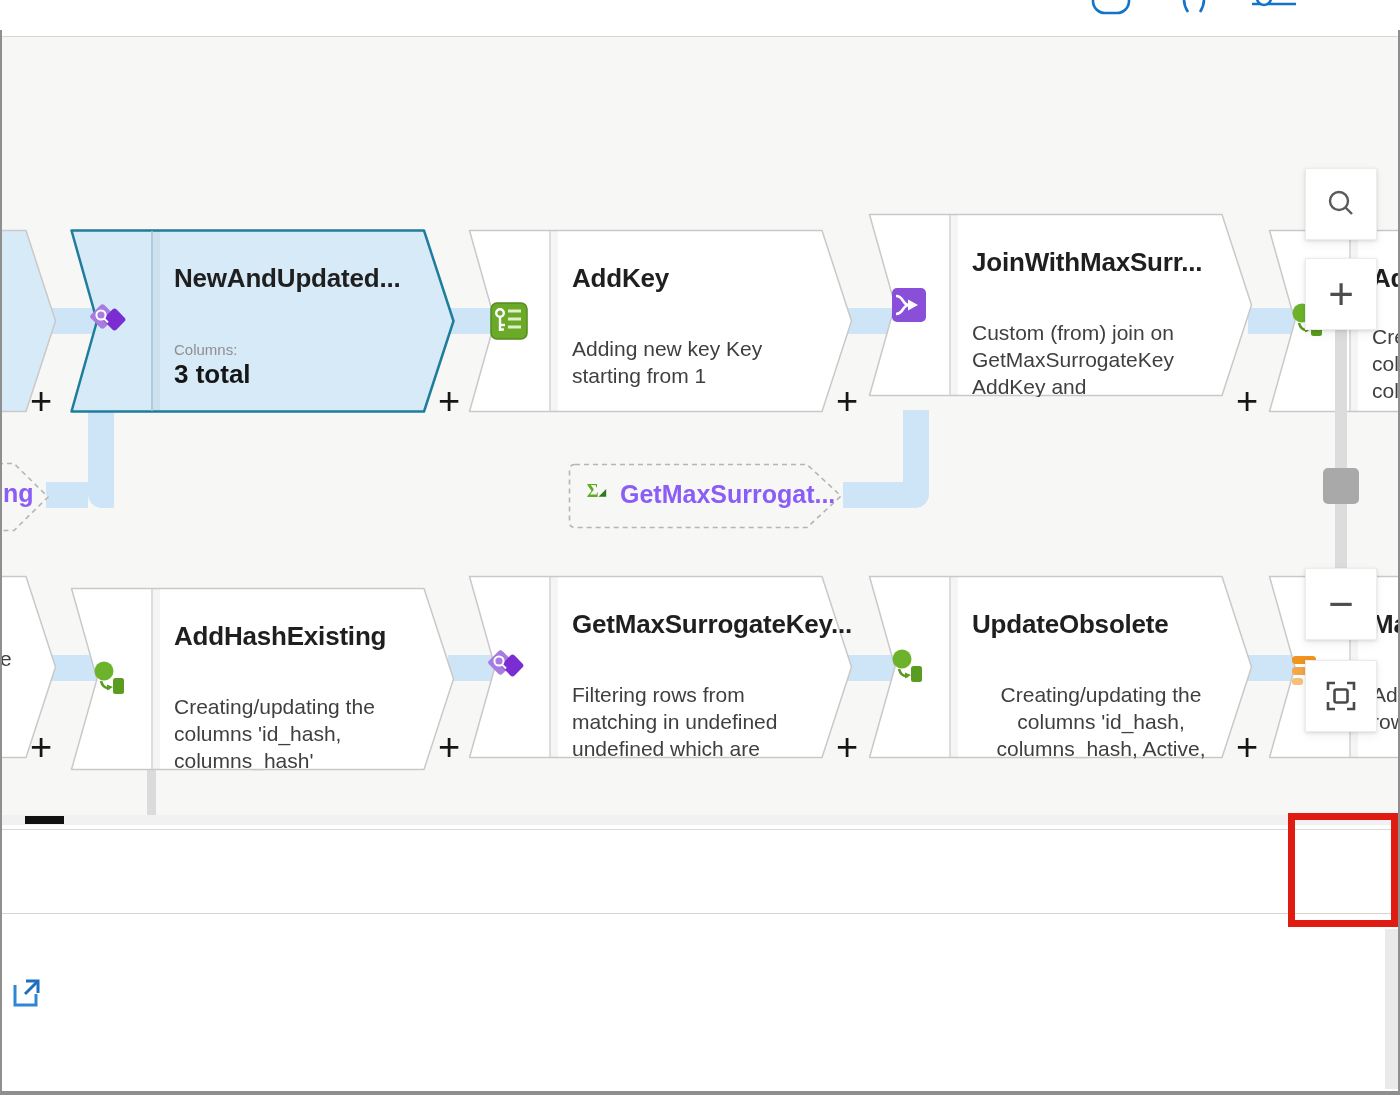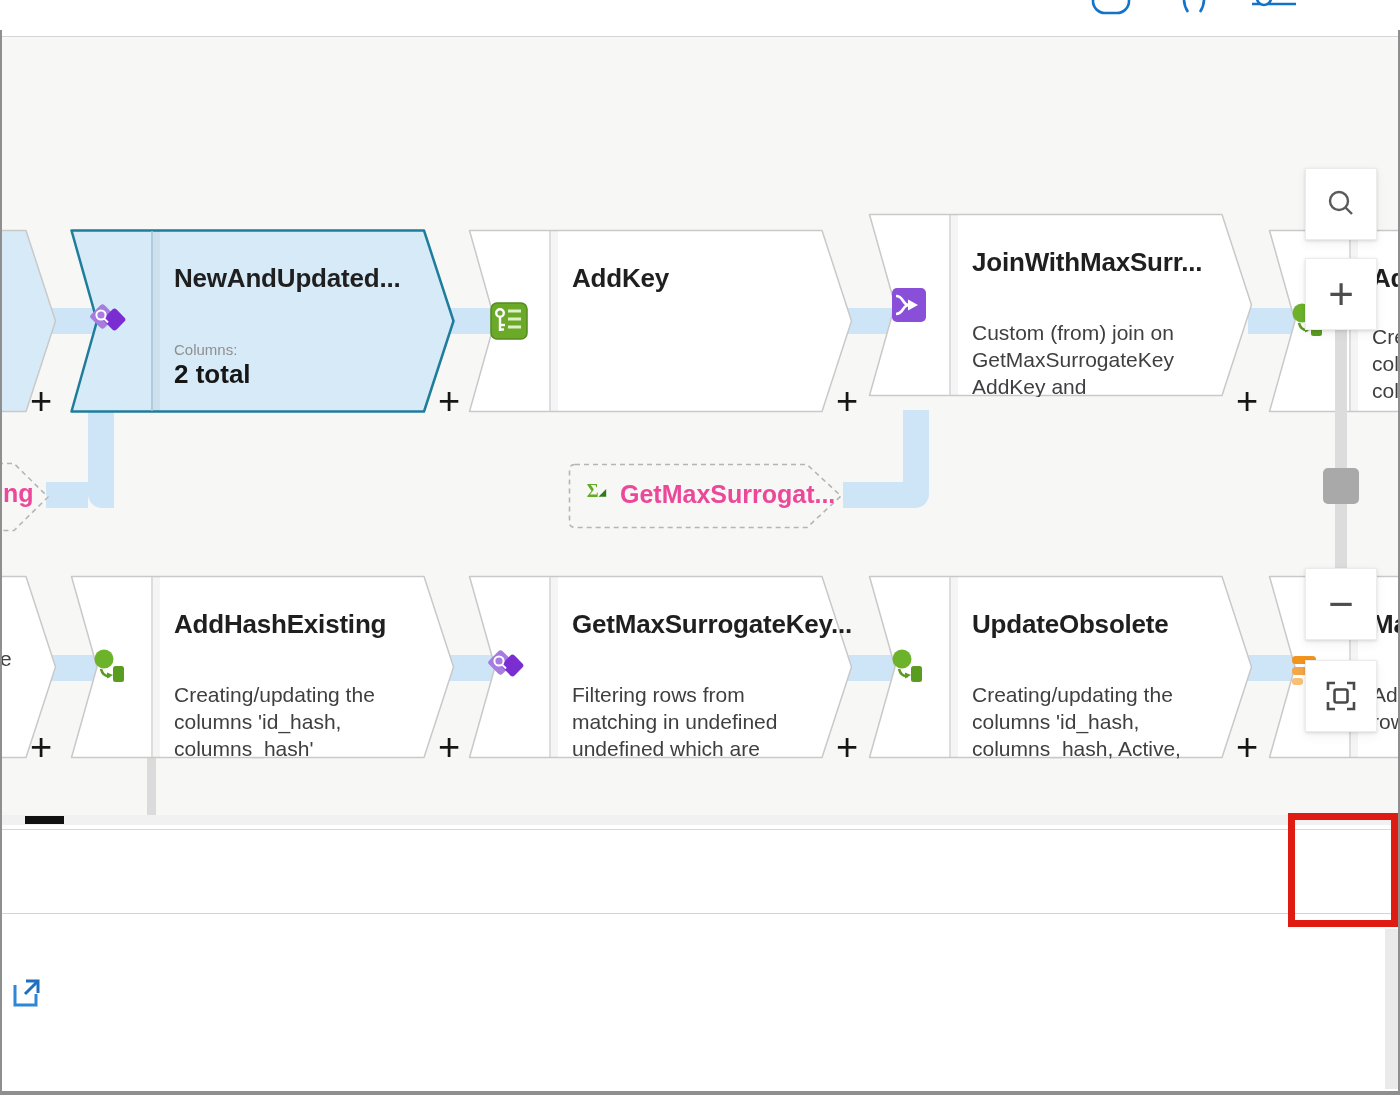--- a/index.html
+++ b/index.html
@@ -25,21 +25,21 @@
   .node svg.shape,.refnode svg.shape{position:absolute;left:0;top:0;}
   .node-title{position:absolute;left:104px;top:34px;font-size:26px;font-weight:700;
               color:#1f1f1f;white-space:nowrap;letter-spacing:-0.2px;}
   .node-desc{position:absolute;left:104px;width:258px;overflow:hidden;}
   .node-desc div{font-size:21px;line-height:27px;color:#3f3f3f;white-space:nowrap;}
   .meta-label{position:absolute;left:104px;top:112px;font-size:15px;color:#8f8f8f;text-align:center;}
   .meta-value{position:absolute;left:104px;top:130px;font-size:26px;font-weight:700;color:#161616;}
   .node-icon{position:absolute;left:18px;top:69px;}
   .plus{position:absolute;font-size:38px;font-weight:300;color:#161616;z-index:8;cursor:pointer;
         width:34px;height:40px;text-align:center;line-height:40px;}
-  .ref-title{position:absolute;top:17px;font-size:25px;font-weight:700;color:#ec4899;white-space:nowrap;}
+  .ref-title{position:absolute;top:17px;font-size:25px;font-weight:700;color:#8b5cf6;white-space:nowrap;}
   .frag{position:absolute;font-size:21px;color:#3f3f3f;white-space:nowrap;}
 
   
   .zbtn{position:absolute;left:1305px;width:70px;height:70px;background:#fff;border:1px solid #ececec;
         box-shadow:0 1px 3px rgba(0,0,0,.12),0 4px 10px rgba(0,0,0,.06);z-index:30;cursor:pointer;
         display:flex;align-items:center;justify-content:center;}
   .zglyph{font-size:44px;font-weight:200;color:#4d4d4d;line-height:1;}
   #zoom-slider-track{position:absolute;left:1335px;top:330px;width:12px;height:272px;background:#dcdcdc;z-index:29;}
   #zoom-slider-thumb{position:absolute;left:1323px;top:468px;width:36px;height:36px;background:#a9a9a9;
                      border-radius:5px;z-index:31;cursor:grab;}
@@ -110,21 +110,21 @@
         <div class="node-icon"><svg width="46" height="46" viewBox="0 0 46 46">
             <g>
               <rect x="5" y="9" width="19" height="19" rx="3" transform="rotate(45 14.5 18.5)" fill="#a77be0"></rect>
               <rect x="18" y="13" width="17" height="17" rx="3" transform="rotate(45 26.5 21.5)" fill="#7a2dd0"></rect>
               <circle cx="13" cy="17" r="4.6" fill="none" stroke="#ffffff" stroke-width="2"></circle>
               <line x1="16" y1="20.5" x2="20" y2="24.5" stroke="#ffffff" stroke-width="2"></line>
             </g>
           </svg></div>
         <div class="node-title">NewAndUpdated...</div>
         <div class="meta-label">Columns:</div>
-        <div class="meta-value">2 total</div>
+        <div class="meta-value">3 total</div>
       </div>
       <div class="plus" style="left: 432px; top: 381px;">+</div>
       <div class="node" style="left: 468px; top: 229px;">
         <svg class="shape" width="385" height="184">
           <path d="M1.5,1.5 H354 L383.5,92 L354,182.5 H1.5 L27,92 Z" fill="#ffffff" stroke="#c9c9c9" stroke-width="1.5" stroke-linejoin="round"></path>
           <line x1="82" y1="2" x2="82" y2="182" stroke="#d2d2d2" stroke-width="1.5"></line>
           <rect x="83" y="2" width="7" height="180" fill="#000000" opacity="0.04"></rect>
         </svg>
         <div class="node-icon"><svg width="46" height="46" viewBox="0 0 46 46">
             <g>
@@ -132,20 +132,24 @@
               <circle cx="14" cy="15" r="3.8" fill="none" stroke="#ffffff" stroke-width="2.4"></circle>
               <line x1="14" y1="18.8" x2="14" y2="33" stroke="#ffffff" stroke-width="2.4"></line>
               <line x1="14" y1="27" x2="19" y2="27" stroke="#ffffff" stroke-width="2.4"></line>
               <line x1="14" y1="31.5" x2="18" y2="31.5" stroke="#ffffff" stroke-width="2.4"></line>
               <line x1="22" y1="13" x2="35" y2="13" stroke="#dff0c8" stroke-width="3"></line>
               <line x1="22" y1="21" x2="35" y2="21" stroke="#dff0c8" stroke-width="3"></line>
               <line x1="22" y1="29" x2="35" y2="29" stroke="#dff0c8" stroke-width="3"></line>
             </g>
           </svg></div>
         <div class="node-title">AddKey</div>
+        <div class="node-desc" style="top: 106px; height: 58px;">
+          <div>Adding new key Key</div>
+          <div>starting from 1</div>
+        </div>
       </div>
       <div class="plus" style="left: 830px; top: 381px;">+</div>
       <div class="node" style="left: 868px; top: 213px;">
         <svg class="shape" width="385" height="184">
           <path d="M1.5,1.5 H354 L383.5,92 L354,182.5 H1.5 L27,92 Z" fill="#ffffff" stroke="#c9c9c9" stroke-width="1.5" stroke-linejoin="round"></path>
           <line x1="82" y1="2" x2="82" y2="182" stroke="#d2d2d2" stroke-width="1.5"></line>
           <rect x="83" y="2" width="7" height="180" fill="#000000" opacity="0.04"></rect>
         </svg>
         <div class="node-icon"><svg width="46" height="46" viewBox="0 0 46 46">
             <g>
@@ -187,21 +191,21 @@
       </div>
       <div class="node" style="left: -328px; top: 575px;">
         <svg class="shape" width="385" height="184">
           <path d="M1.5,1.5 H354 L383.5,92 L354,182.5 H1.5 L27,92 Z" fill="#ffffff" stroke="#c9c9c9" stroke-width="1.5" stroke-linejoin="round"></path>
           <line x1="82" y1="2" x2="82" y2="182" stroke="#d2d2d2" stroke-width="1.5"></line>
           <rect x="83" y="2" width="7" height="180" fill="#000000" opacity="0.04"></rect>
         </svg>
         <div class="frag" style="left: 328px; top: 72px;">e</div>
       </div>
       <div class="plus" style="left: 24px; top: 727px;">+</div>
-      <div class="node" style="left: 70px; top: 575px; text-decoration: underline;">
+      <div class="node" style="left: 70px; top: 587px; text-decoration: underline;">
         <svg class="shape" width="385" height="184">
           <path d="M1.5,1.5 H354 L383.5,92 L354,182.5 H1.5 L27,92 Z" fill="#ffffff" stroke="#c9c9c9" stroke-width="1.5" stroke-linejoin="round"></path>
           <line x1="82" y1="2" x2="82" y2="182" stroke="#d2d2d2" stroke-width="1.5"></line>
           <rect x="83" y="2" width="7" height="180" fill="#000000" opacity="0.04"></rect>
         </svg>
         <div class="node-icon"><svg width="46" height="46" viewBox="0 0 46 46">
             <g>
               <circle cx="16" cy="15" r="9.5" fill="#6cb32b"></circle>
               <rect x="25" y="22" width="11" height="16" rx="2.5" fill="#5a9c20"></rect>
               <path d="M13,25 Q15,33 22,32" fill="none" stroke="#5a9c20" stroke-width="2.6"></path>
@@ -231,21 +235,21 @@
             </g>
           </svg></div>
         <div class="node-title">GetMaxSurrogateKey...</div>
         <div class="node-desc" style="top: 106px; height: 88px;">
           <div>Filtering rows from</div>
           <div>matching in undefined</div>
           <div>undefined which are</div>
         </div>
       </div>
       <div class="plus" style="left: 830px; top: 727px;">+</div>
-      <div class="node" style="left: 868px; top: 575px;">
+      <div class="node" style="left: 868px; top: 575px; text-align: center;">
         <svg class="shape" width="385" height="184">
           <path d="M1.5,1.5 H354 L383.5,92 L354,182.5 H1.5 L27,92 Z" fill="#ffffff" stroke="#c9c9c9" stroke-width="1.5" stroke-linejoin="round"></path>
           <line x1="82" y1="2" x2="82" y2="182" stroke="#d2d2d2" stroke-width="1.5"></line>
           <rect x="83" y="2" width="7" height="180" fill="#000000" opacity="0.04"></rect>
         </svg>
         <div class="node-icon"><svg width="46" height="46" viewBox="0 0 46 46">
             <g>
               <circle cx="16" cy="15" r="9.5" fill="#6cb32b"></circle>
               <rect x="25" y="22" width="11" height="16" rx="2.5" fill="#5a9c20"></rect>
               <path d="M13,25 Q15,33 22,32" fill="none" stroke="#5a9c20" stroke-width="2.6"></path>

